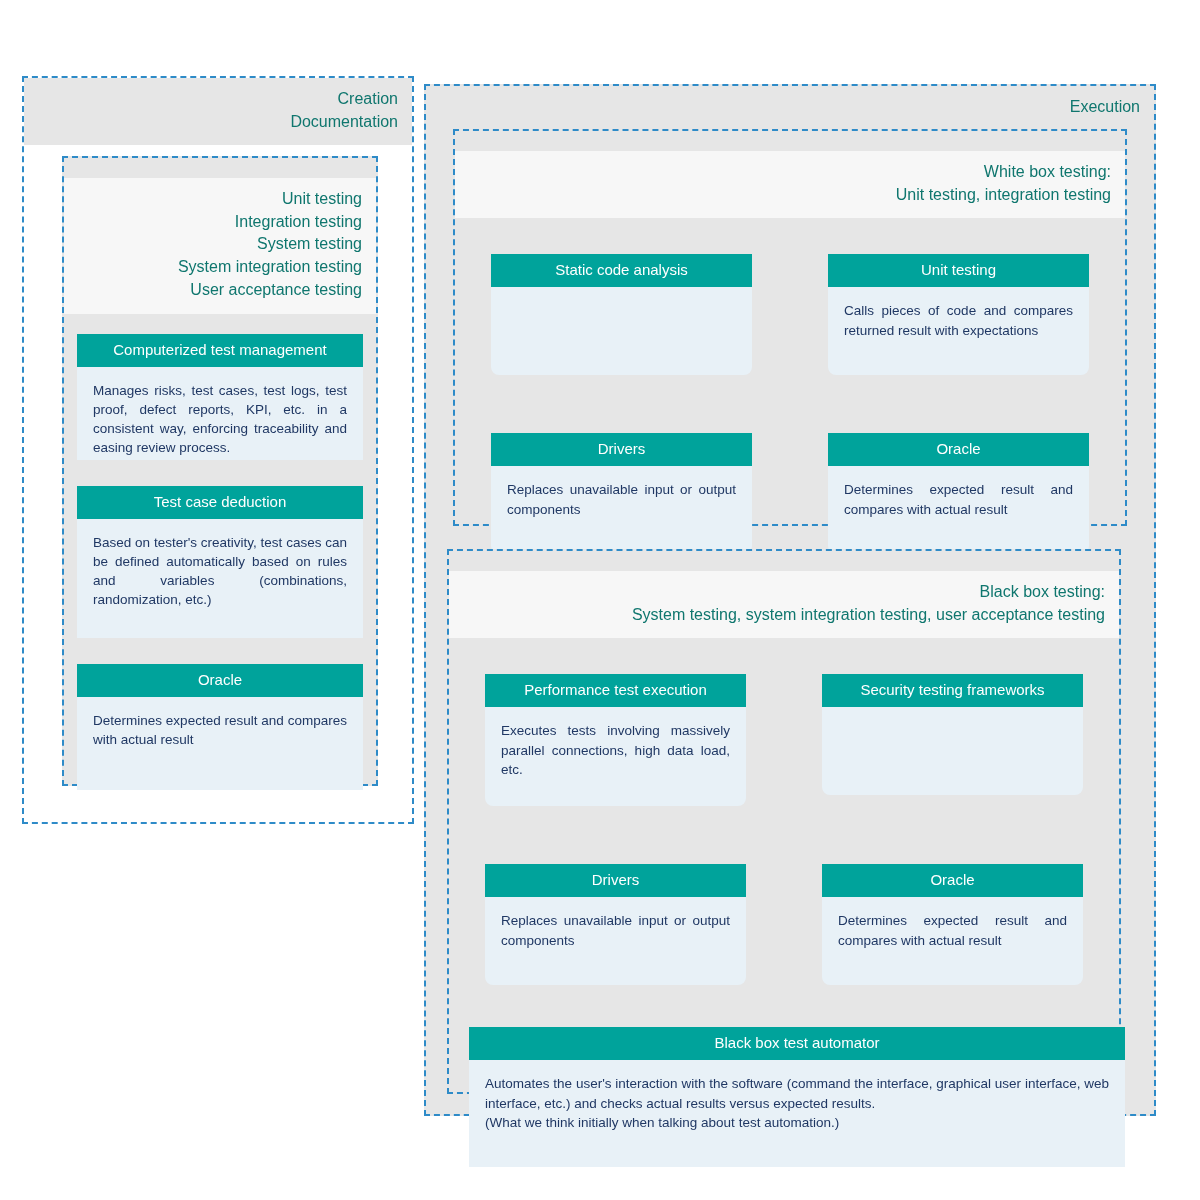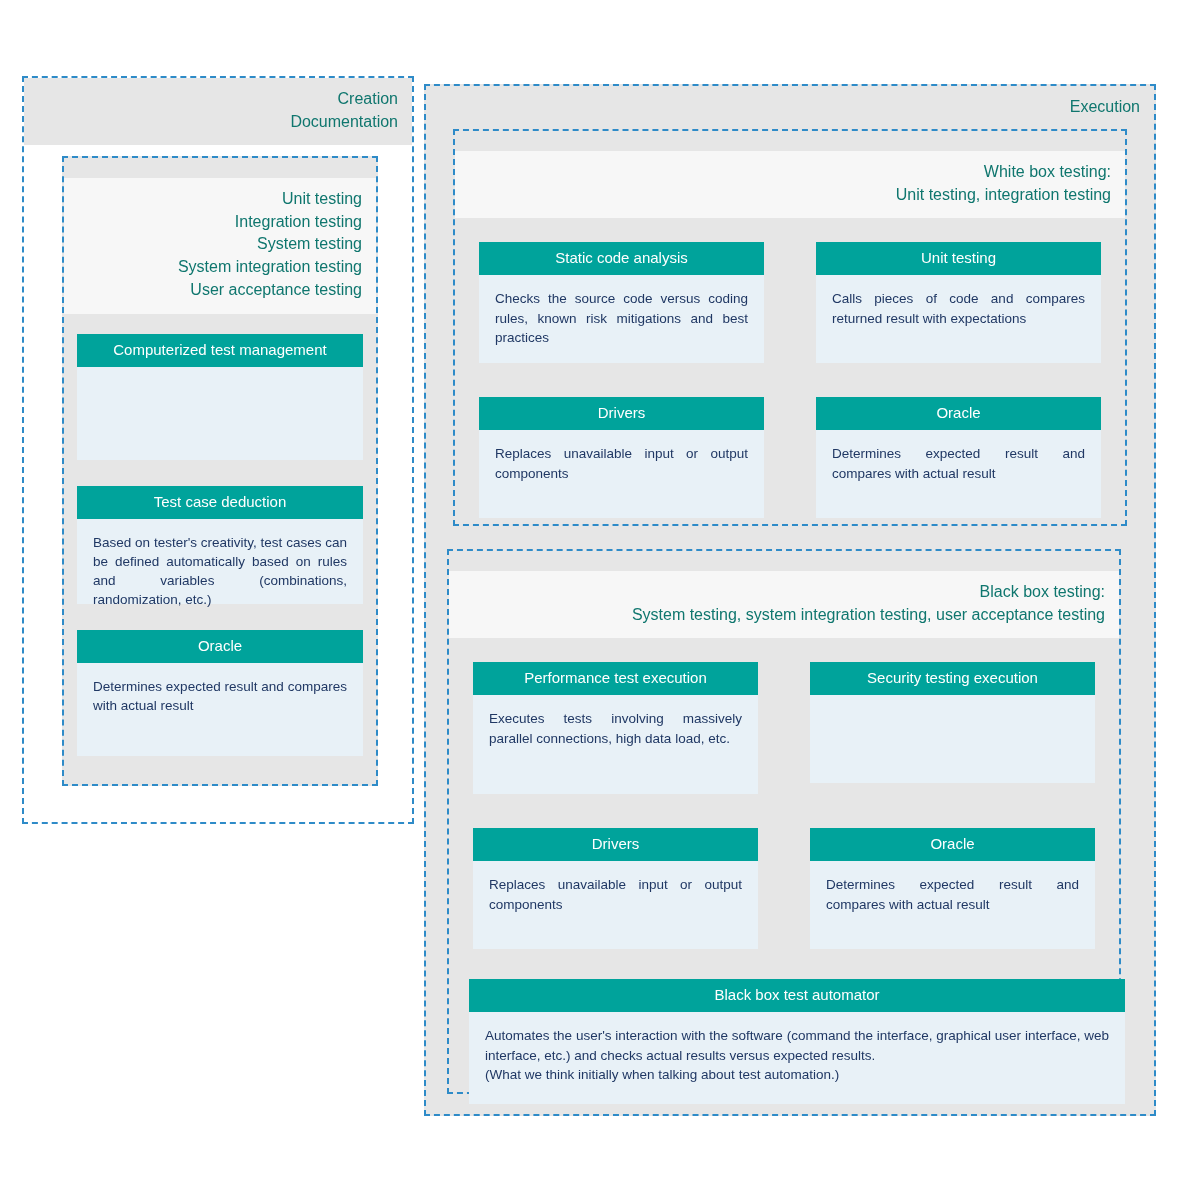--- a/index.html
+++ b/index.html
@@ -101,21 +101,21 @@
     width: 674px;
     height: 545px;
     background: #E6E6E6;
   }
 
   .grid2 {
     display: flex;
     gap: 44px;
     padding: 0 20px;
   }
-  .grid2 > .card { width: 306px; margin: 4px; }
+  .grid2 > .card { width: 306px; margin: 16px; border-radius: 8px; }
 
   .rowgap { height: 26px; }
 
   .wide-card { width: 656px; margin: 0 20px; }
 
   .spacer-sm { height: 20px; }
 </style>
 </head>
 <body>
 
@@ -135,25 +135,26 @@
         <span class="line">Integration testing</span>
         <span class="line">System testing</span>
         <span class="line">System integration testing</span>
         <span class="line">User acceptance testing</span>
       </div>
 
       <div class="spacer-sm"></div>
 
       <div class="card" style="height:126px;">
         <div class="card-title">Computerized test management</div>
-      </div>
-
-      <div class="rowgap"></div>
-
-      <div class="card" style="height:118px;">
+        <div class="card-body">Manages risks, test cases, test logs, test proof, defect reports, KPI, etc. in a consistent way, enforcing traceability and easing review process.</div>
+      </div>
+
+      <div class="rowgap"></div>
+
+      <div class="card" style="height:152px;">
         <div class="card-title">Test case deduction</div>
         <div class="card-body">Based on tester's creativity, test cases can be defined automatically based on rules and variables (combinations, randomization, etc.)</div>
       </div>
 
       <div class="rowgap"></div>
 
       <div class="card" style="height:126px;">
         <div class="card-title">Oracle</div>
         <div class="card-body">Determines expected result and compares with actual result</div>
       </div>
@@ -172,21 +173,20 @@
       <div class="band band-light">
         <span class="line">White box testing:</span>
         <span class="line">Unit testing, integration testing</span>
       </div>
 
       <div class="spacer-sm"></div>
 
       <div class="grid2">
         <div class="card" style="height:121px;">
           <div class="card-title">Static code analysis</div>
-          <div class="card-body">Checks the source code versus coding rules, known risk mitigations and best practices</div>
         </div>
         <div class="card" style="height:121px;">
           <div class="card-title">Unit testing</div>
           <div class="card-body">Calls pieces of code and compares returned result with expectations</div>
         </div>
       </div>
 
       <div class="rowgap"></div>
 
       <div class="grid2">
@@ -210,40 +210,40 @@
       </div>
 
       <div class="spacer-sm"></div>
 
       <div class="grid2">
         <div class="card" style="height:132px;">
           <div class="card-title">Performance test execution</div>
           <div class="card-body">Executes tests involving massively parallel connections, high data load, etc.</div>
         </div>
         <div class="card" style="height:121px;">
-          <div class="card-title">Security testing execution</div>
+          <div class="card-title">Security testing frameworks</div>
         </div>
       </div>
 
       <div class="rowgap"></div>
 
       <div class="grid2">
         <div class="card" style="height:121px;">
           <div class="card-title">Drivers</div>
           <div class="card-body">Replaces unavailable input or output components</div>
         </div>
         <div class="card" style="height:121px;">
           <div class="card-title">Oracle</div>
           <div class="card-body">Determines expected result and compares with actual result</div>
         </div>
       </div>
 
       <div class="rowgap"></div>
 
-      <div class="card wide-card" style="height:125px;">
+      <div class="card wide-card" style="height:140px;">
         <div class="card-title">Black box test automator</div>
         <div class="card-body">
           <p>Automates the user's interaction with the software (command the interface, graphical user interface, web interface, etc.) and checks actual results versus expected results.</p>
           <p>(What we think initially when talking about test automation.)</p>
         </div>
       </div>
 
     </div>
   </div>
 

